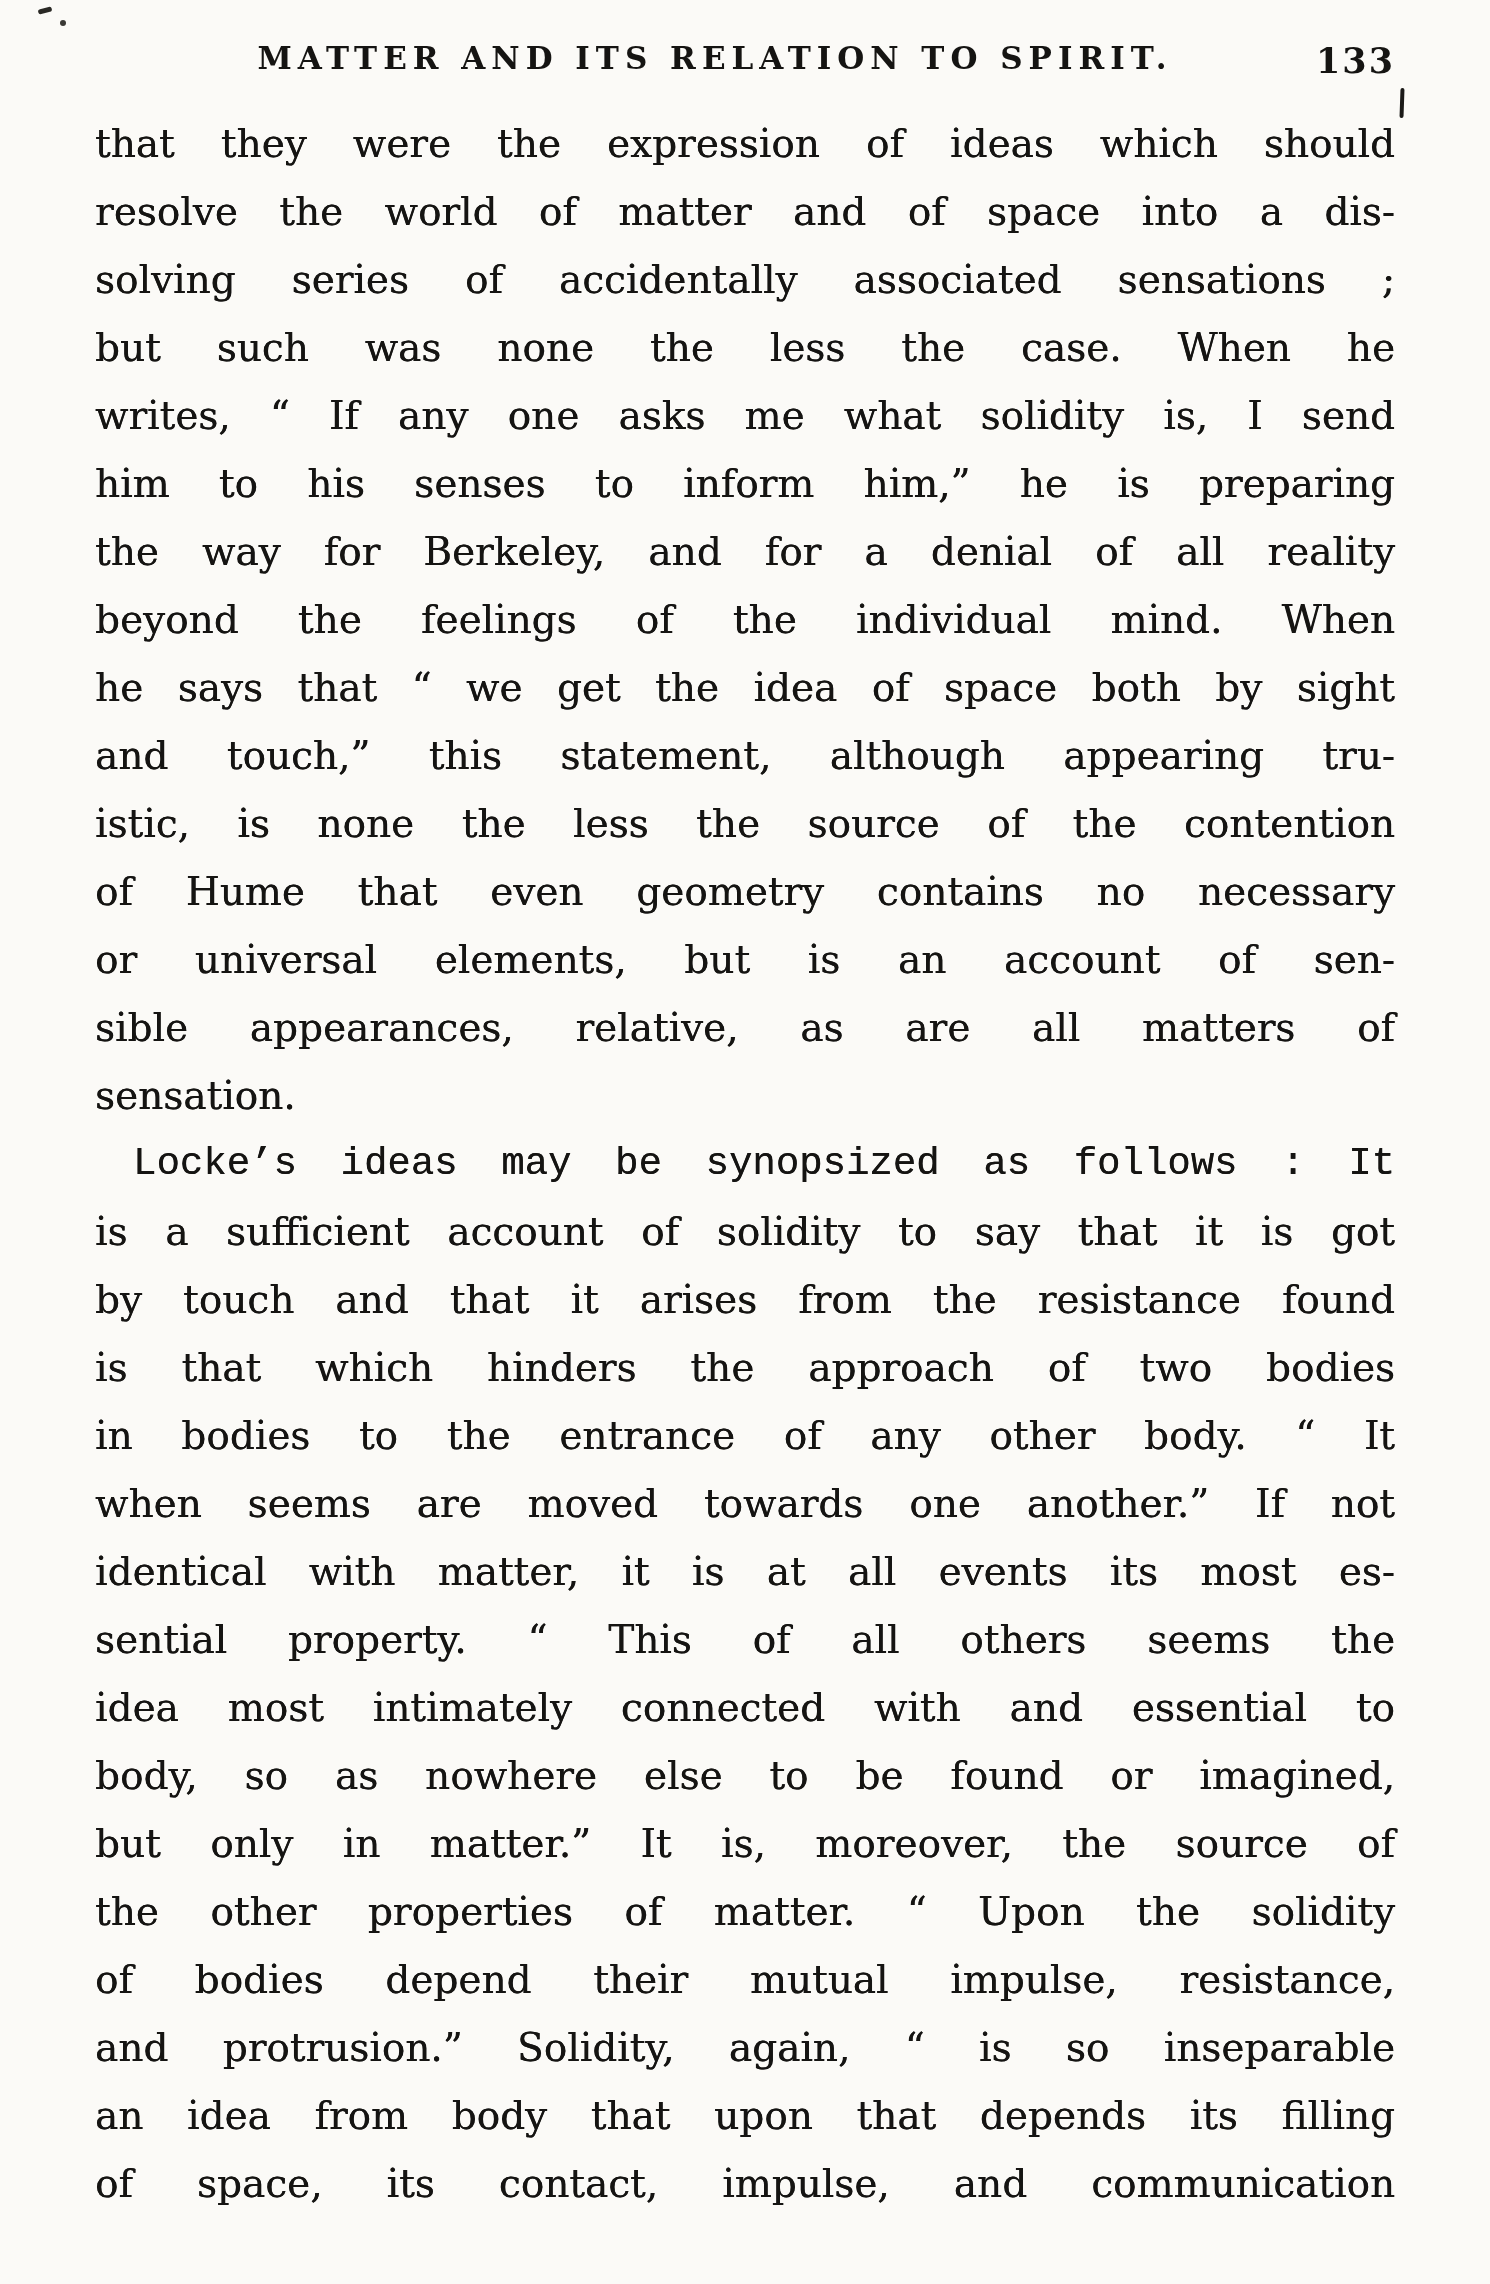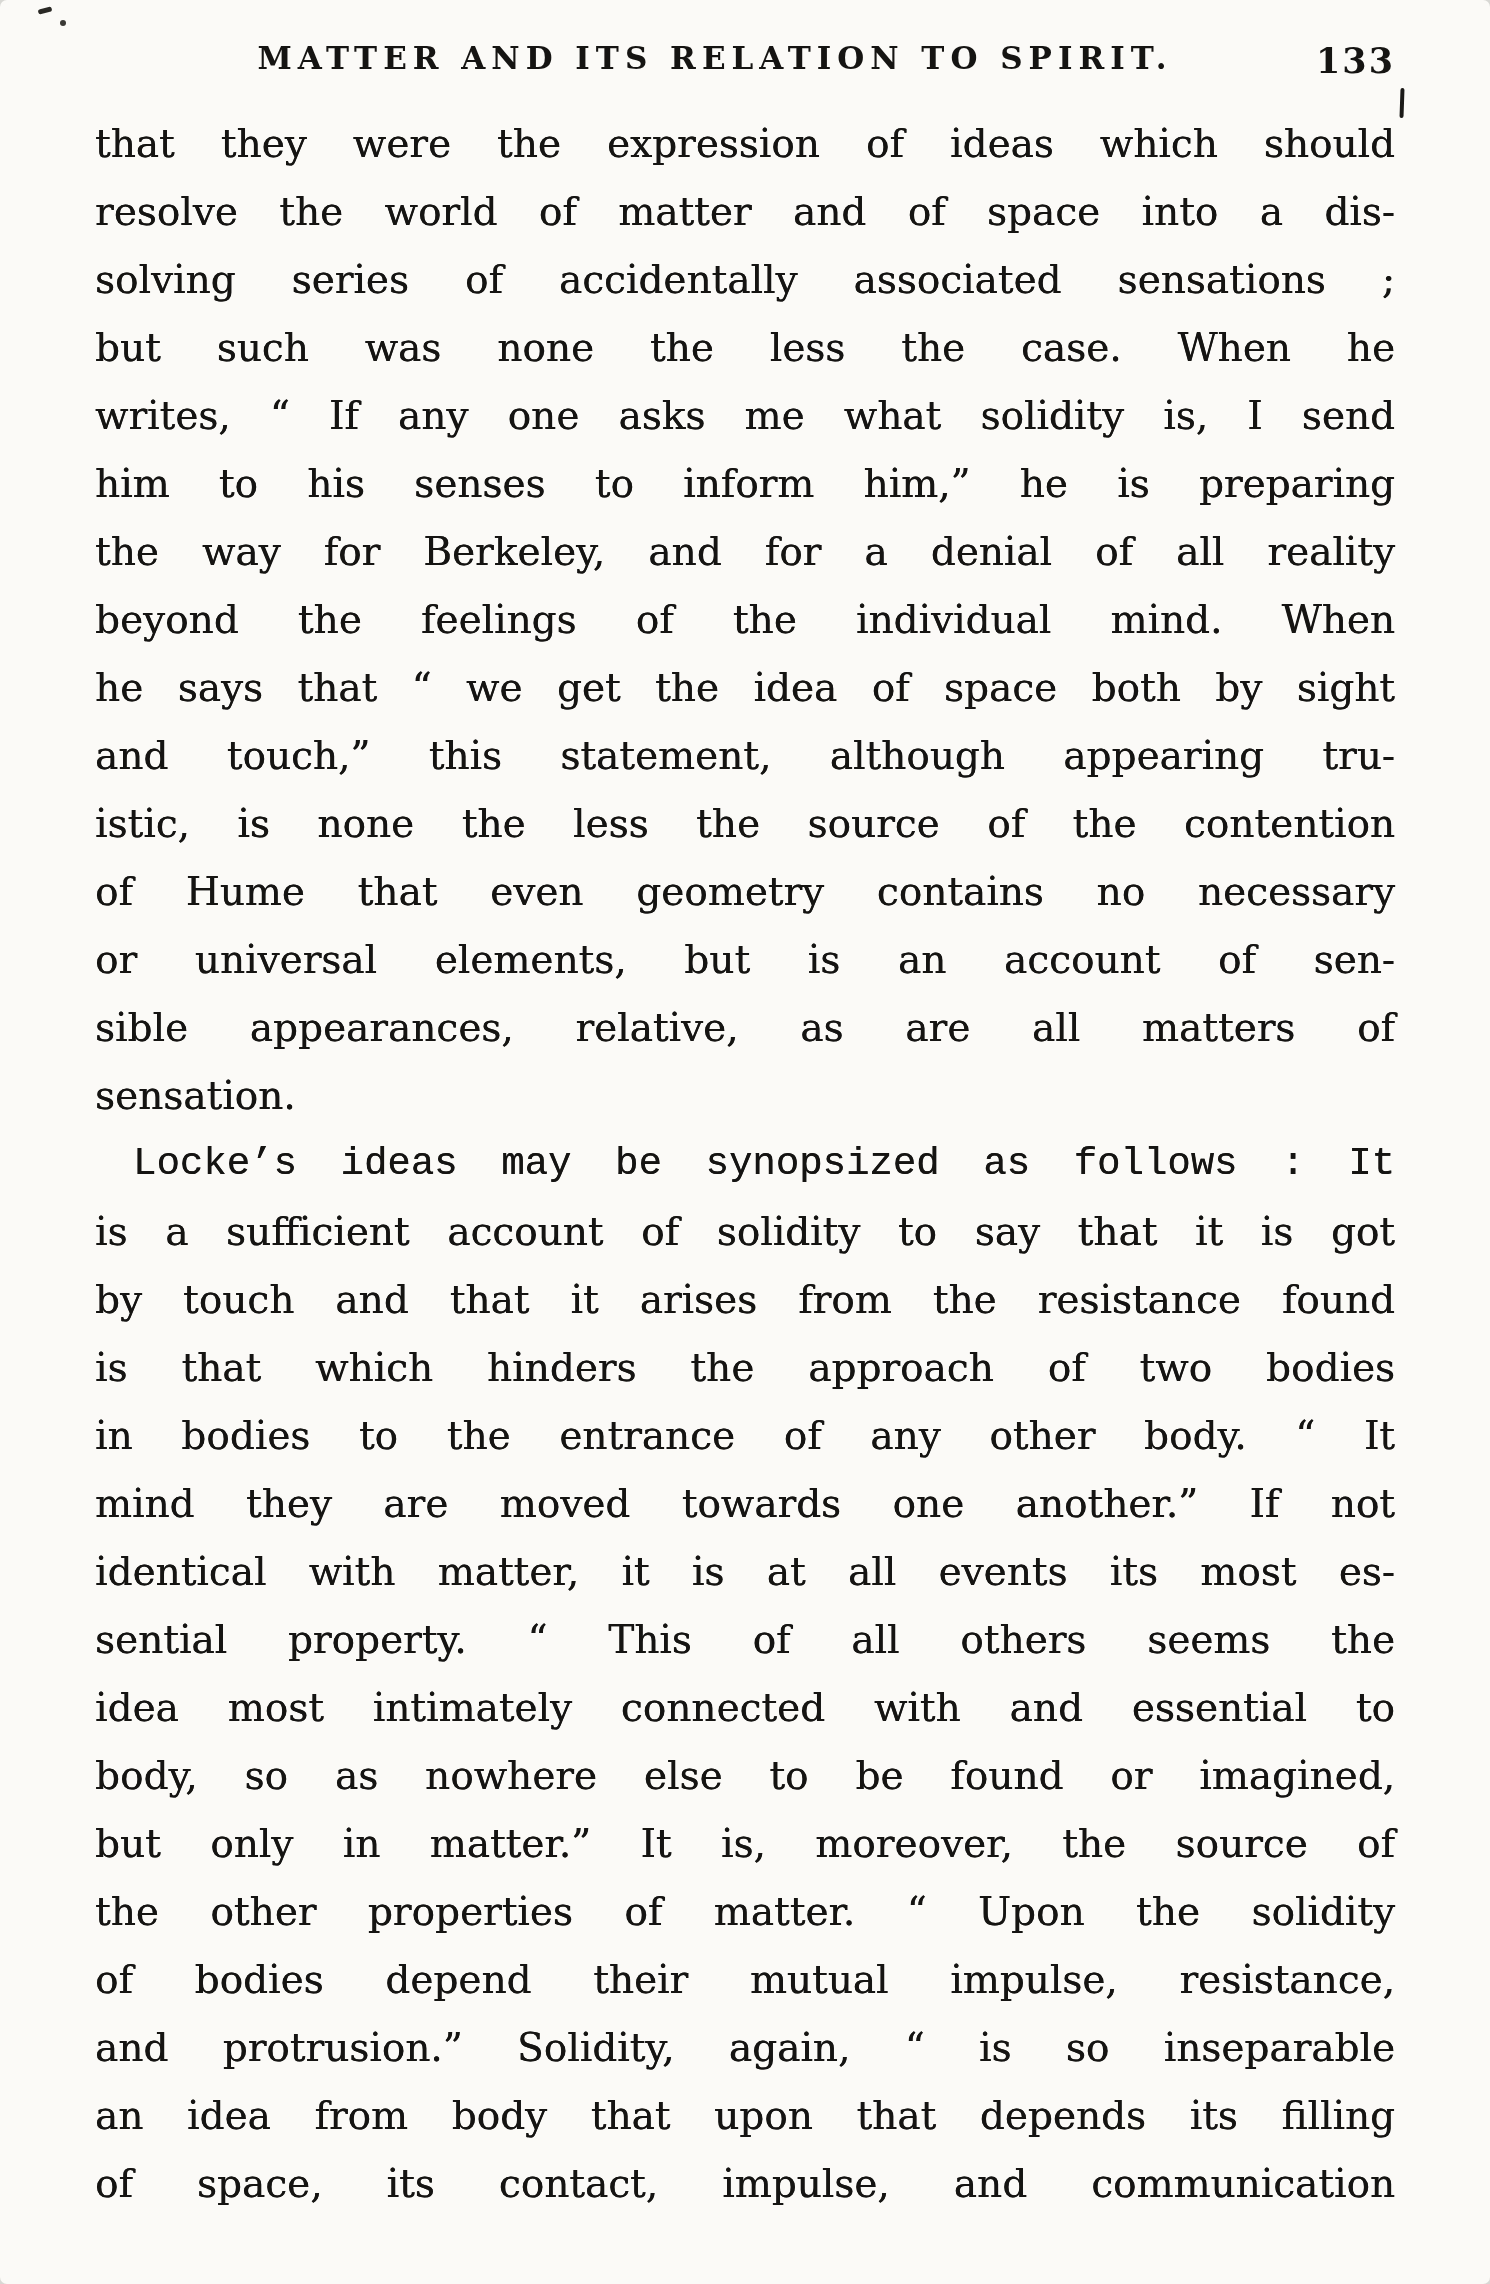--- a/index.html
+++ b/index.html
@@ -9,21 +9,20 @@
   }
   .page {
     position: relative;
     width: 1490px;
     height: 2284px;
     margin: 0 auto;
     background: #fbfaf7;
     color: #151412;
     font-family: "DejaVu Serif", "Liberation Serif", serif;
     overflow: hidden;
-    border-radius: 7px;
   }
   .header {
     position: absolute;
     top: 40px;
     left: 95px;
     width: 1300px;
     height: 44px;
     font-weight: bold;
   }
   .running-head {
@@ -120,21 +119,21 @@
       <div class="line">istic, is none the less the source of the contention</div>
       <div class="line">of Hume that even geometry contains no necessary</div>
       <div class="line">or universal elements, but is an account of sen-</div>
       <div class="line">sible appearances, relative, as are all matters of</div>
       <div class="line last">sensation.</div>
       <div class="line indent">Locke’s ideas may be synopsized as follows : It</div>
       <div class="line">is a sufficient account of solidity to say that it is got</div>
       <div class="line">by touch and that it arises from the resistance found</div>
       <div class="line">is that which hinders the approach of two bodies</div>
       <div class="line">in bodies to the entrance of any other body.  “ It</div>
-      <div class="line">mind they are moved towards one another.”  If not</div>
+      <div class="line">when seems are moved towards one another.”  If not</div>
       <div class="line">identical with matter, it is at all events its most es-</div>
       <div class="line">sential property.  “ This of all others seems the</div>
       <div class="line">idea most intimately connected with and essential to</div>
       <div class="line">body, so as nowhere else to be found or imagined,</div>
       <div class="line">but only in matter.”  It is, moreover, the source of</div>
       <div class="line">the other properties of matter.  “ Upon the solidity</div>
       <div class="line">of bodies depend their mutual impulse, resistance,</div>
       <div class="line">and protrusion.”  Solidity, again, “ is so inseparable</div>
       <div class="line">an idea from body that upon that depends its filling</div>
       <div class="line">of space, its contact, impulse, and communication</div>

